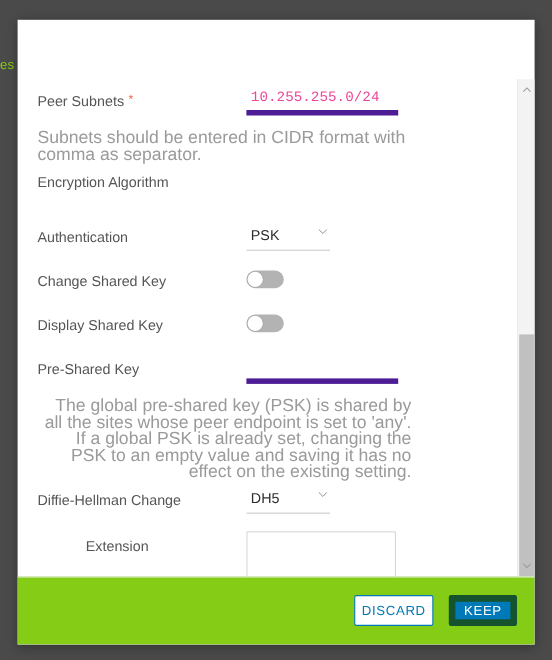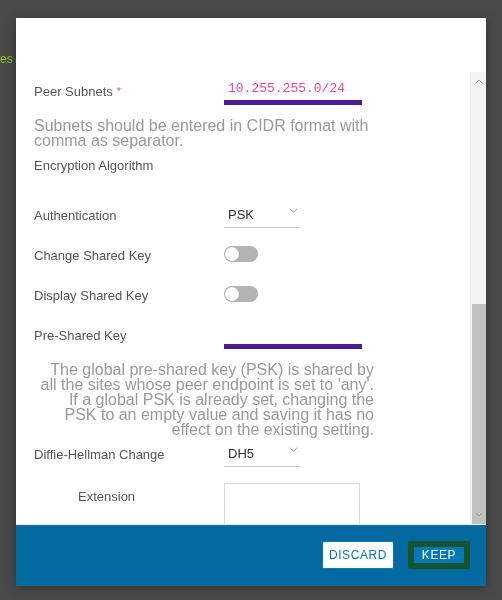--- a/index.html
+++ b/index.html
@@ -210,21 +210,21 @@
     height: 220px;
     background: #c0c0c0;
     cursor: pointer;
   }
 
   
   .modal-footer {
     position: absolute;
     left: 0; bottom: 0;
     width: 470px; height: 62px;
-    background: #0369a1;
+    background: #84cc16;
     border-top: 1px solid #ededed;
   }
   .btn {
     position: absolute;
     top: 16px;
     height: 28px;
     font-size: 12px;
     letter-spacing: .6px;
     font-family: "Liberation Sans", sans-serif;
     cursor: pointer;

